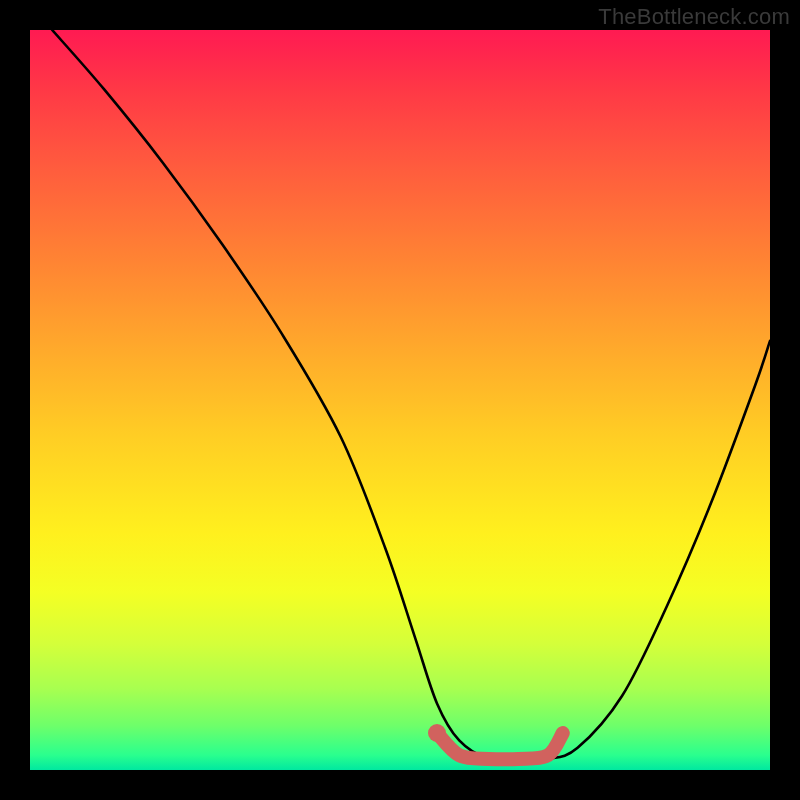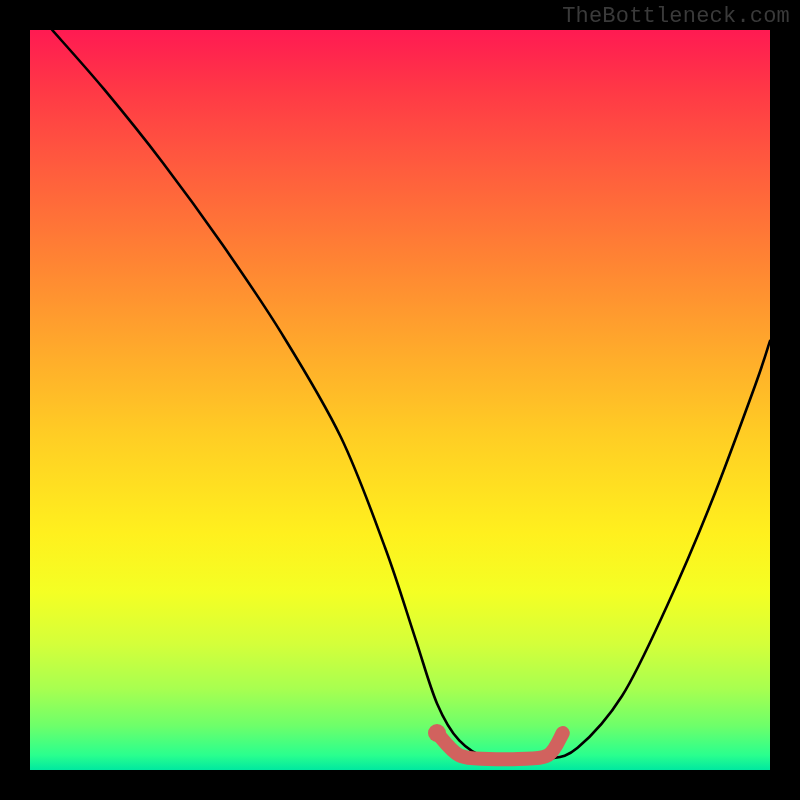--- a/index.html
+++ b/index.html
@@ -30,21 +30,21 @@
       #6eff6a 94%,
       #2aff8e 98%,
       #00e8a0 100%
     );
   }
   .watermark {
     position: absolute;
     top: 4px;
     right: 10px;
     color: #3a3a3a;
-    font-family: Liberation Mono, monospace;
+    font-family: Liberation Sans, sans-serif;
     font-size: 22px;
     font-weight: 500;
     letter-spacing: 0.2px;
   }
   svg.overlay {
     position: absolute;
     left: 0;
     top: 0;
     width: 740px;
     height: 740px;

